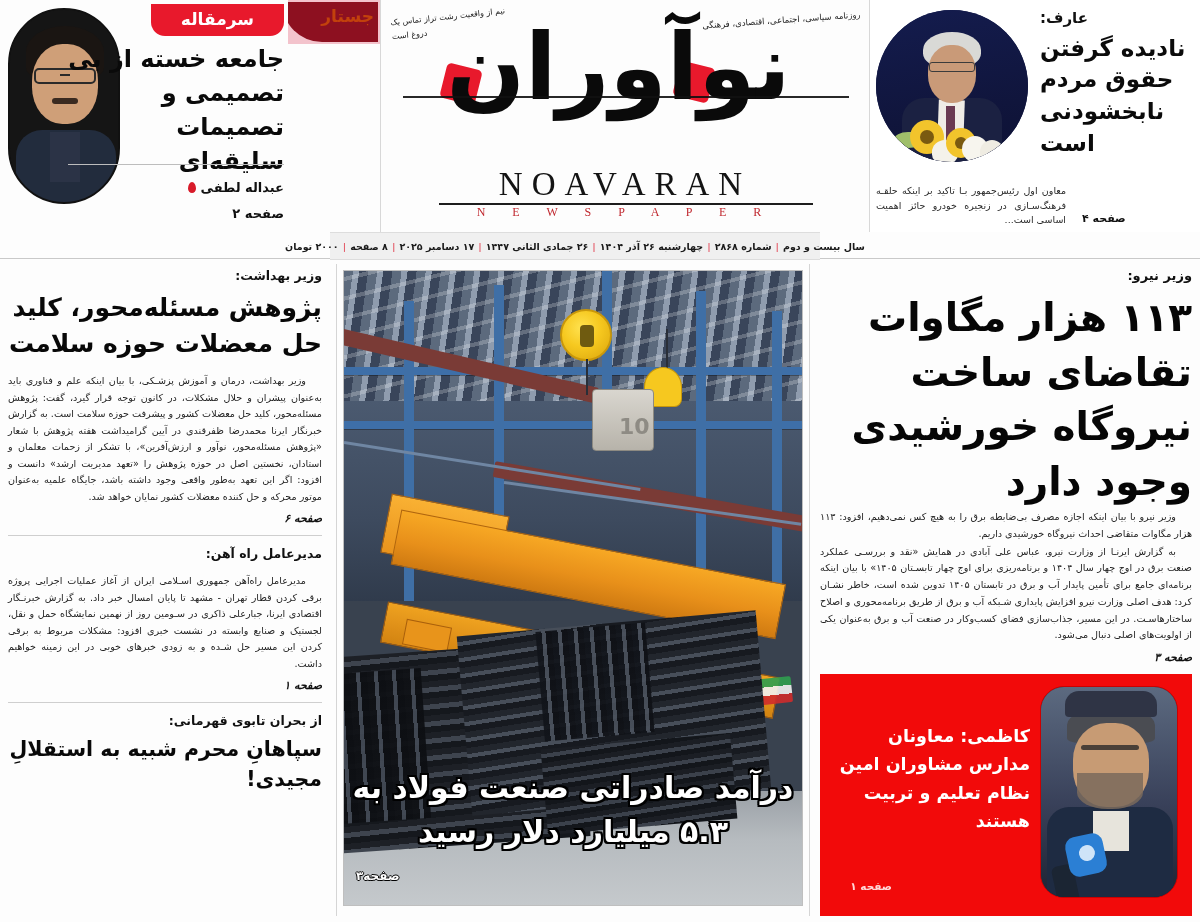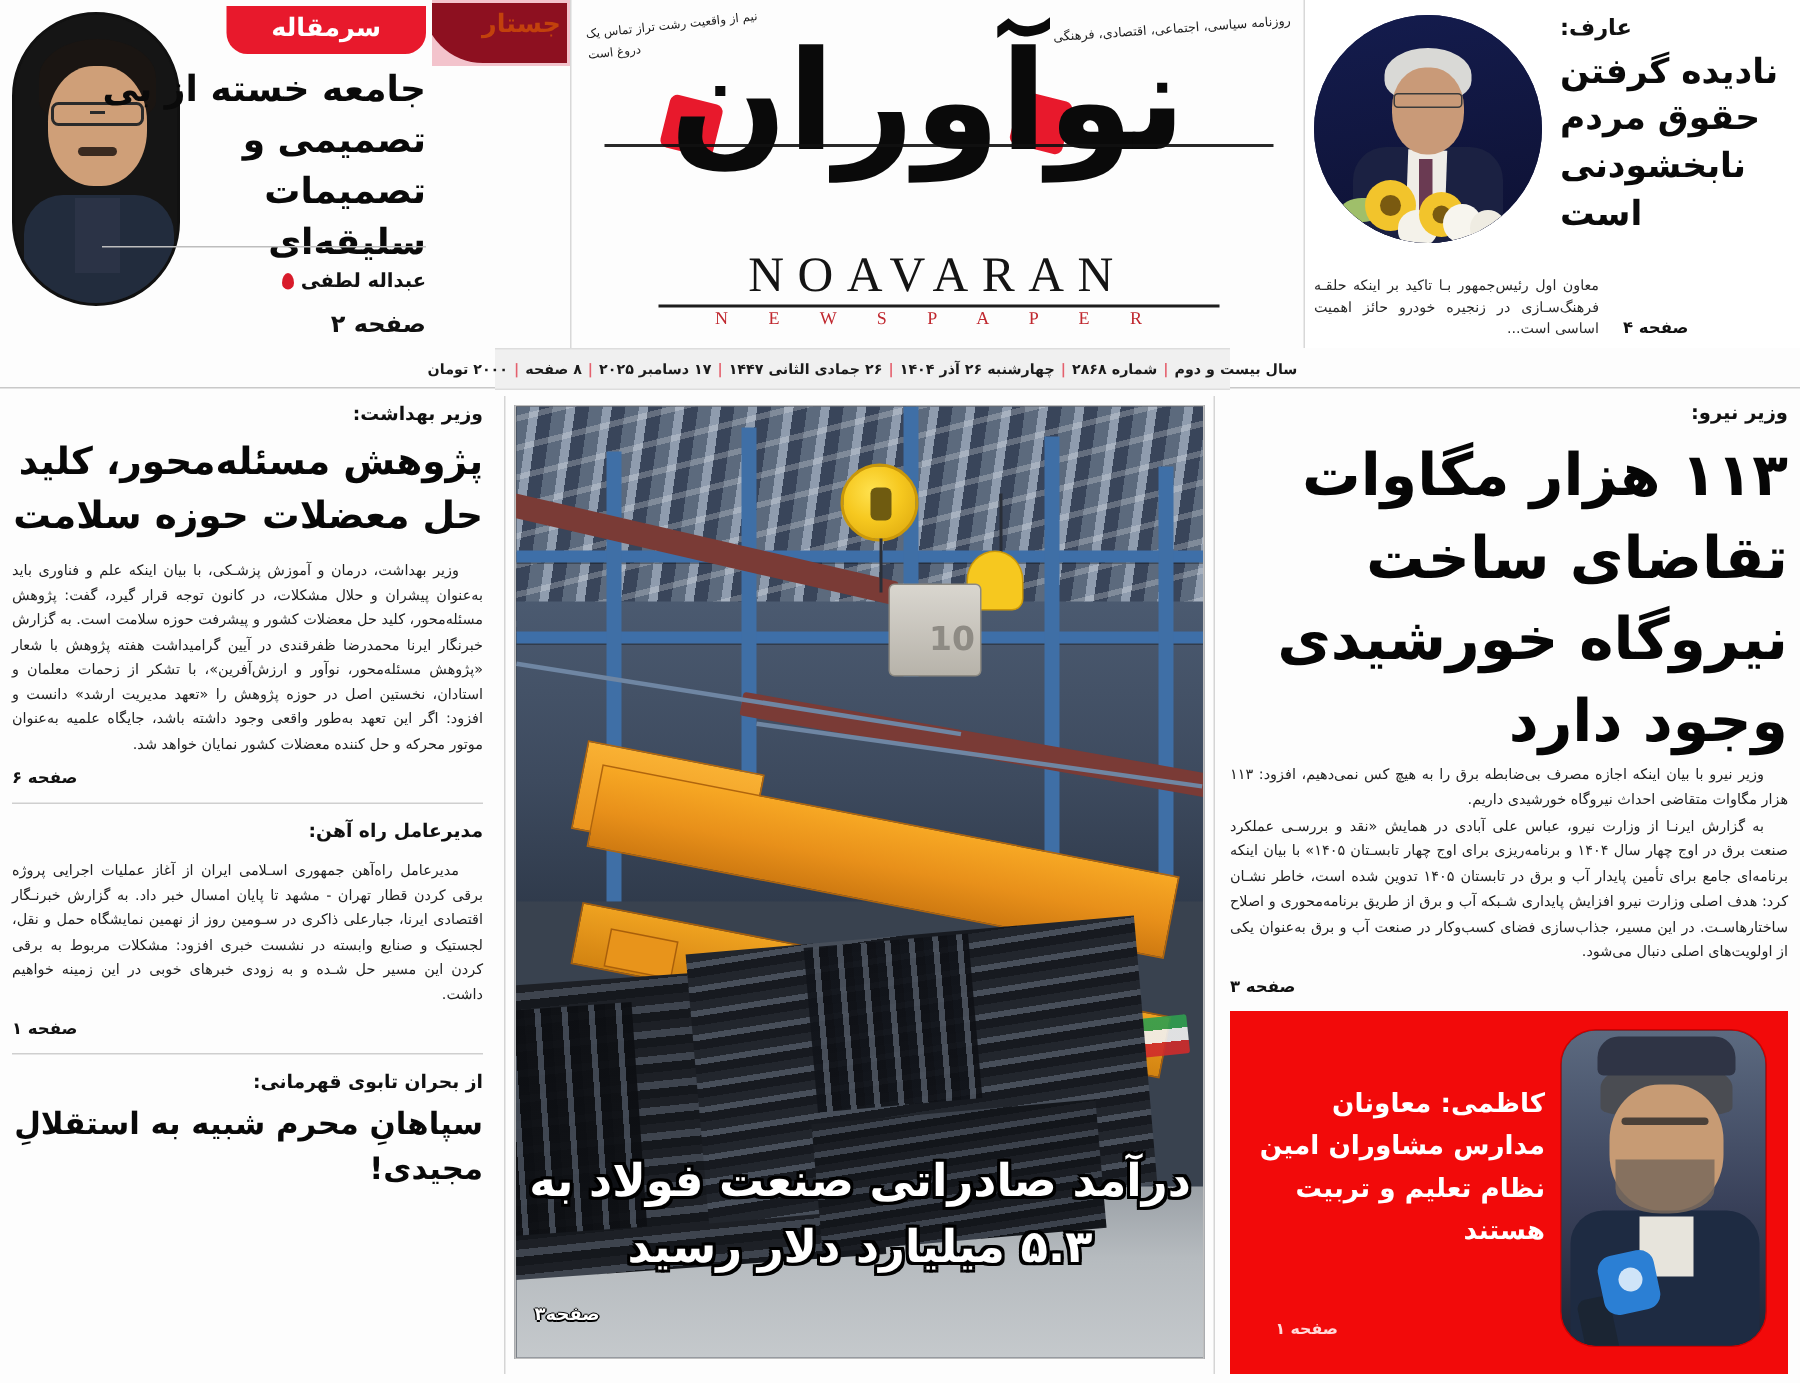--- a/index.html
+++ b/index.html
@@ -169,21 +169,21 @@
     position: absolute; right: 96px; top: 180px;
     font-size: 13px; font-weight: 700; color: #111;
     display: flex; align-items: center; gap: 5px; flex-direction: row-reverse;
   }
   .ed-author .bullet {
     width: 8px; height: 11px; background: #d81b2a; border-radius: 50% 50% 50% 50% / 60% 60% 40% 40%;
     display: inline-block;
   }
   .ed-page {
     position: absolute; right: 96px; top: 206px;
-    font-size: 16px; font-weight: 700; color: #111;
+    font-size: 13px; font-weight: 700; color: #111;
   }
 
   
   .datebar {
     position: absolute; left: 330px; top: 232px; width: 490px; height: 28px;
     background: #f0f0f0;
     display: flex; align-items: center; justify-content: center;
     border-top: 1px solid #ddd; border-bottom: 1px solid #ddd;
   }
   .datebar .dline {
@@ -220,21 +220,21 @@
     font-size: 25px; font-weight: 700; color: #080808;
     line-height: 1.42; text-align: right; letter-spacing: -0.3px;
   }
   .art-body {
     font-size: 9.6px; line-height: 1.72; color: #222;
     text-align: justify; margin-top: 12px; direction: rtl;
     text-indent: 16px;
   }
   .art-page {
     font-size: 11px; font-weight: 700; color: #111;
-    margin-top: 7px; text-align: left;
+    margin-top: 7px; text-align: right; font-style: italic;
   }
   .divider { width: 100%; height: 1px; background: #cfcfcf; margin: 10px 0 10px 0; }
 
   
   .lead-kicker {
     font-size: 13px; font-weight: 700; color: #111; text-align: right; margin-bottom: 8px;
   }
   .lead-head {
     font-size: 39px; font-weight: 700; color: #060606;
     line-height: 1.40; text-align: right; letter-spacing: -1px;

